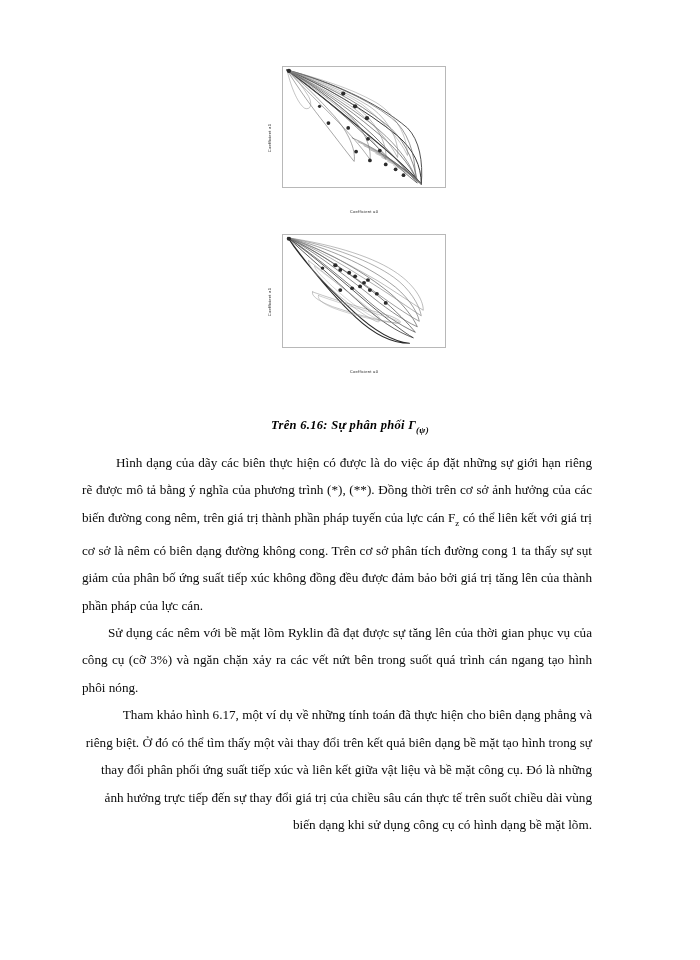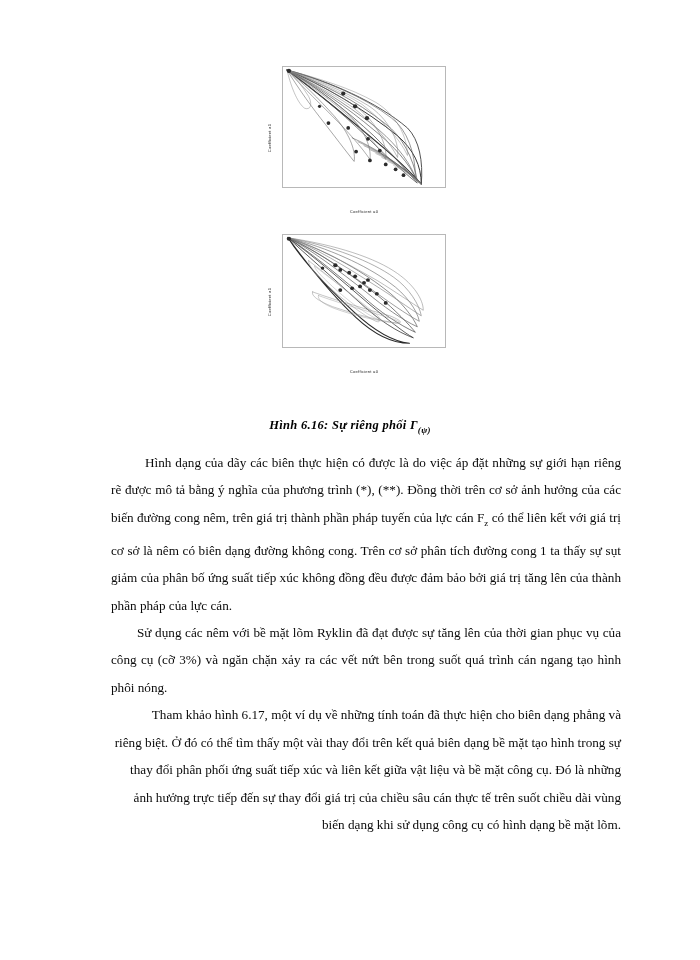--- a/index.html
+++ b/index.html
@@ -94,21 +94,21 @@
     letter-spacing: 0.3px;
   }
   .caption .sub {
     font-size: 9px;
     vertical-align: sub;
   }
 
   
   .body-text {
     position: absolute;
-    left: 111px;
+    left: 82px;
     top: 449px;
     width: 510px;
     font-family: "Liberation Serif", serif;
     font-size: 13.2px;
     line-height: 27.4px;
     text-align: justify;
     color: #0a0a0a;
   }
   .body-text p {
     margin: 0;
@@ -266,21 +266,21 @@
             
             
           </div>
         </div>
       </div>
 
     </div>
   </div>
 
   <div class="caption">
-    <span>Hình 6.16: Sự riêng phối Γ</span><span class="sub">(ψ)</span>
+    <span>Trên 6.16: Sự phân phối Γ</span><span class="sub">(ψ)</span>
   </div>
 
   <div class="body-text">
     <p class="p-lead"><span>Hình dạng của dãy các biên thực hiện có được là do việc áp đặt những sự giới hạn riêng rẽ được mô tả bằng ý nghĩa của phương trình (*), (**). Đồng thời trên cơ sở ảnh hưởng của các biến đường cong nêm, trên giá trị thành phần pháp tuyến của lực cán F</span><sub>z</sub><span> có thể liên kết với giá trị cơ sở là nêm có biên dạng đường không cong. Trên cơ sở phân tích đường cong 1 ta thấy sự sụt giảm của phân bố ứng suất tiếp xúc không đồng đều được đảm bảo bởi giá trị tăng lên của thành phần pháp của lực cán.</span></p>
     <p>Sử dụng các nêm với  bề mặt lõm Ryklin đã đạt được sự tăng lên của thời gian phục vụ của công cụ (cỡ 3%) và ngăn chặn xảy ra các vết nứt bên trong suốt quá trình cán ngang tạo hình  phôi nóng.</p>
     <p>Tham khảo hình 6.17, một ví dụ về những tính toán đã thực hiện cho biên dạng phẳng và riêng biệt. Ở đó có thể tìm thấy một vài thay đổi trên kết quả biên dạng bề mặt tạo hình trong sự thay đổi phân phối ứng suất tiếp xúc và liên kết giữa vật liệu và bề mặt công cụ. Đó là những ảnh hưởng trực tiếp đến sự thay đổi giá trị của chiều sâu cán thực tế trên suốt chiều dài vùng biến dạng khi sử dụng công cụ có hình dạng bề mặt lõm.</p>
   </div>
 
 </div>
 

